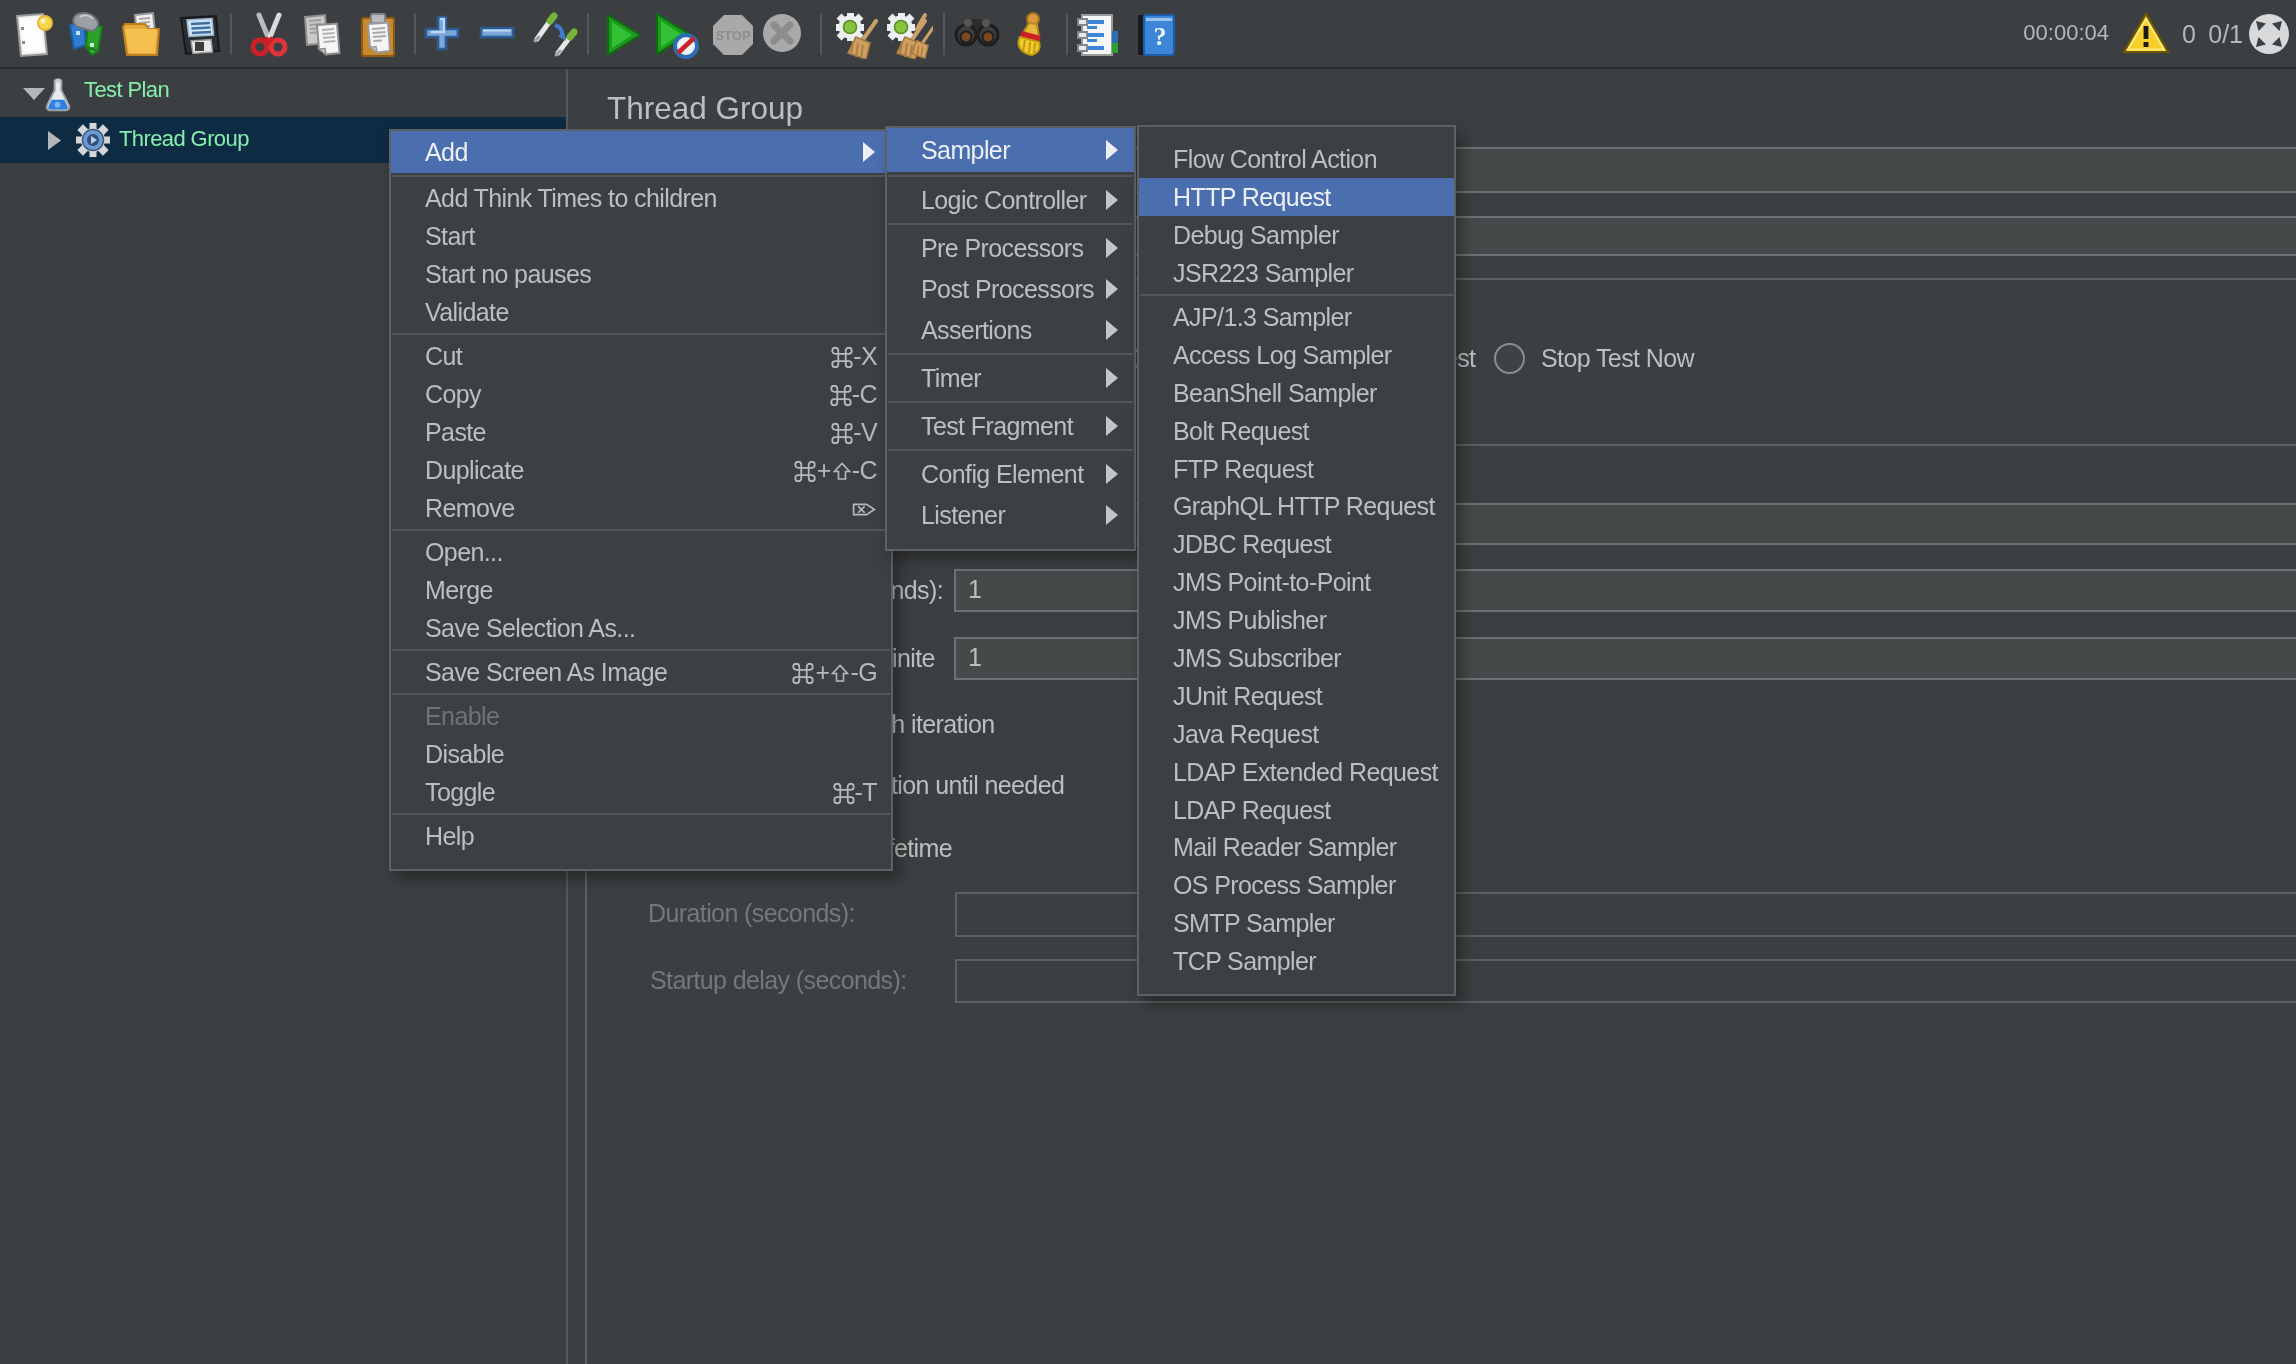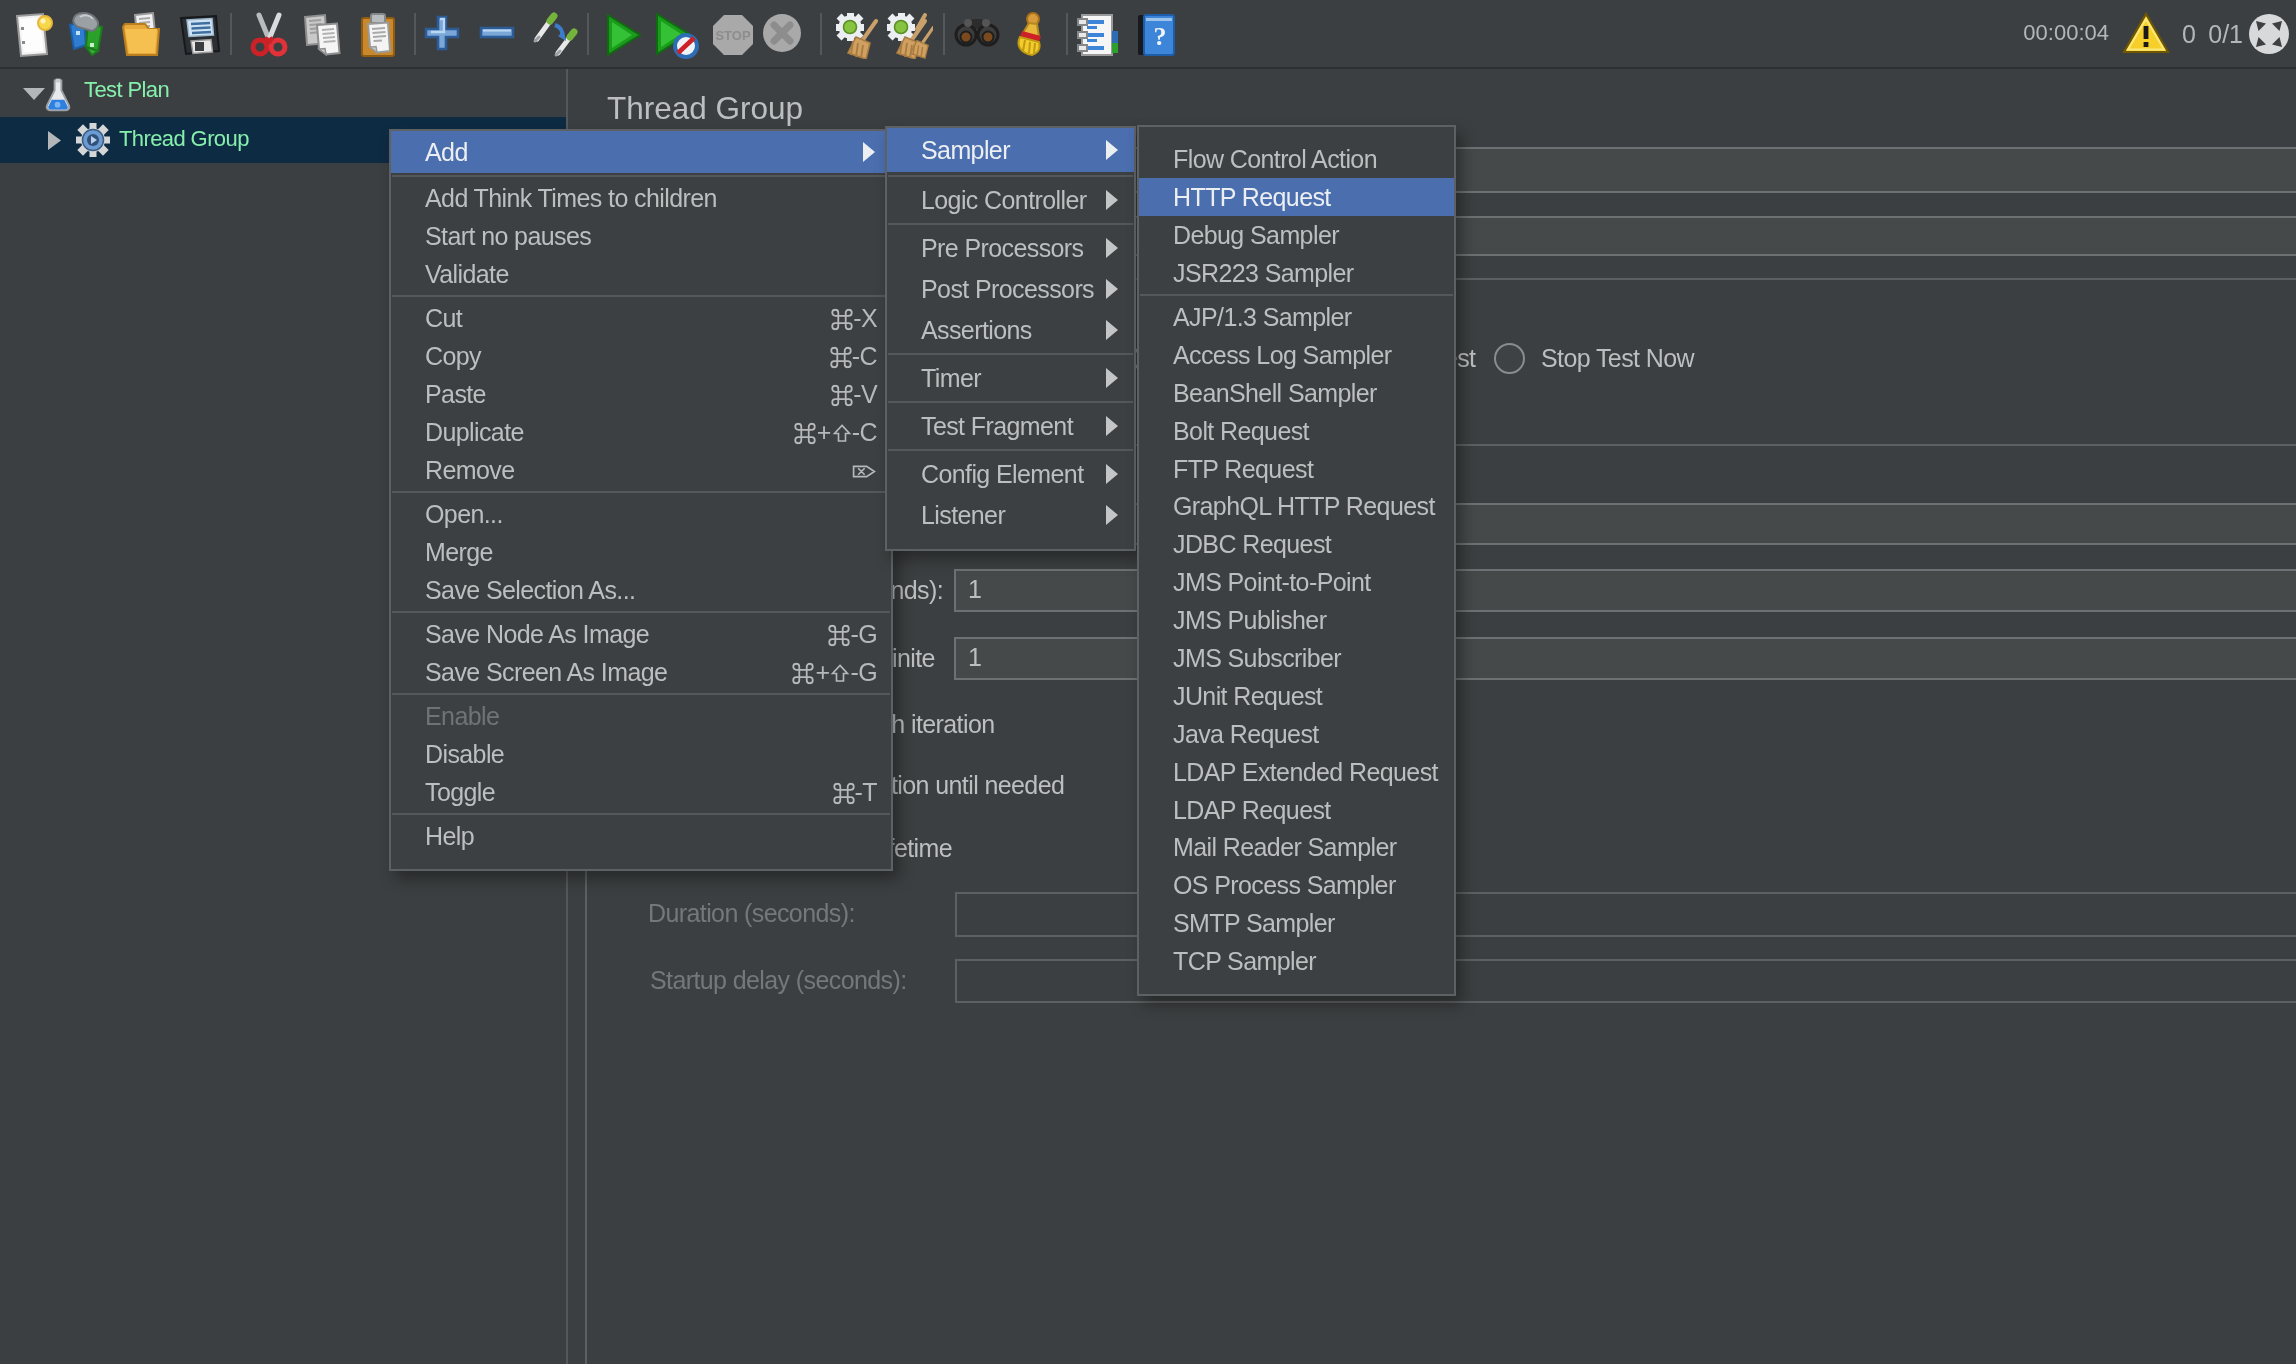--- a/index.html
+++ b/index.html
@@ -347,20 +347,23 @@
 <div class="menu" id="m1">
 <div class="mi hot" style="height:42px">
       <span class="lab">Add</span>
       <span class="arr"></span>
     </div>
 <div class="msep"></div>
 <div class="mi" style="height:38px">
       <span class="lab">Add Think Times to children</span>
     </div>
 <div class="mi" style="height:38px">
+      <span class="lab">Start</span>
+    </div>
+<div class="mi" style="height:38px">
       <span class="lab">Start no pauses</span>
     </div>
 <div class="mi" style="height:38px">
       <span class="lab">Validate</span>
     </div>
 <div class="msep"></div>
 <div class="mi" style="height:38px">
       <span class="lab">Cut</span>
       <span class="sc"><svg class="kg" width="22" height="22" viewBox="0 0 16 16">
           <path fill="none" stroke="#b6b8ba" stroke-width="1.3" d="M10.7 5.3 V3.1 A2.2 2.2 0 1 1 12.9 5.3 H10.7 M10.7 10.7 H12.9 A2.2 2.2 0 1 1 10.7 12.9 V10.7 M5.3 10.7 V12.9 A2.2 2.2 0 1 1 3.1 10.7 H5.3 M5.3 5.3 H3.1 A2.2 2.2 0 1 1 5.3 3.1 V5.3 M5.3 5.3 h5.4 v5.4 H5.3 Z"></path>
@@ -397,26 +400,20 @@
       <span class="lab">Open...</span>
     </div>
 <div class="mi" style="height:38px">
       <span class="lab">Merge</span>
     </div>
 <div class="mi" style="height:38px">
       <span class="lab">Save Selection As...</span>
     </div>
 <div class="msep"></div>
 <div class="mi" style="height:38px">
-      <span class="lab">Save Node As Image</span>
-      <span class="sc"><svg class="kg" width="22" height="22" viewBox="0 0 16 16">
-          <path fill="none" stroke="#b6b8ba" stroke-width="1.3" d="M10.7 5.3 V3.1 A2.2 2.2 0 1 1 12.9 5.3 H10.7 M10.7 10.7 H12.9 A2.2 2.2 0 1 1 10.7 12.9 V10.7 M5.3 10.7 V12.9 A2.2 2.2 0 1 1 3.1 10.7 H5.3 M5.3 5.3 H3.1 A2.2 2.2 0 1 1 5.3 3.1 V5.3 M5.3 5.3 h5.4 v5.4 H5.3 Z"></path>
-        </svg>-G</span>
-    </div>
-<div class="mi" style="height:38px">
       <span class="lab">Save Screen As Image</span>
       <span class="sc"><svg class="kg" width="22" height="22" viewBox="0 0 16 16">
           <path fill="none" stroke="#b6b8ba" stroke-width="1.3" d="M10.7 5.3 V3.1 A2.2 2.2 0 1 1 12.9 5.3 H10.7 M10.7 10.7 H12.9 A2.2 2.2 0 1 1 10.7 12.9 V10.7 M5.3 10.7 V12.9 A2.2 2.2 0 1 1 3.1 10.7 H5.3 M5.3 5.3 H3.1 A2.2 2.2 0 1 1 5.3 3.1 V5.3 M5.3 5.3 h5.4 v5.4 H5.3 Z"></path>
         </svg><span class="scp">+</span><svg class="kg" width="20" height="22" viewBox="0 0 16 16">
           <path fill="none" stroke="#b6b8ba" stroke-width="1.3" d="M8 1.5 L14 8 H10.8 V14 H5.2 V8 H2 Z"></path>
         </svg>-G</span>
     </div>
 <div class="msep"></div>
 <div class="mi off" style="height:38px">
       <span class="lab">Enable</span>

